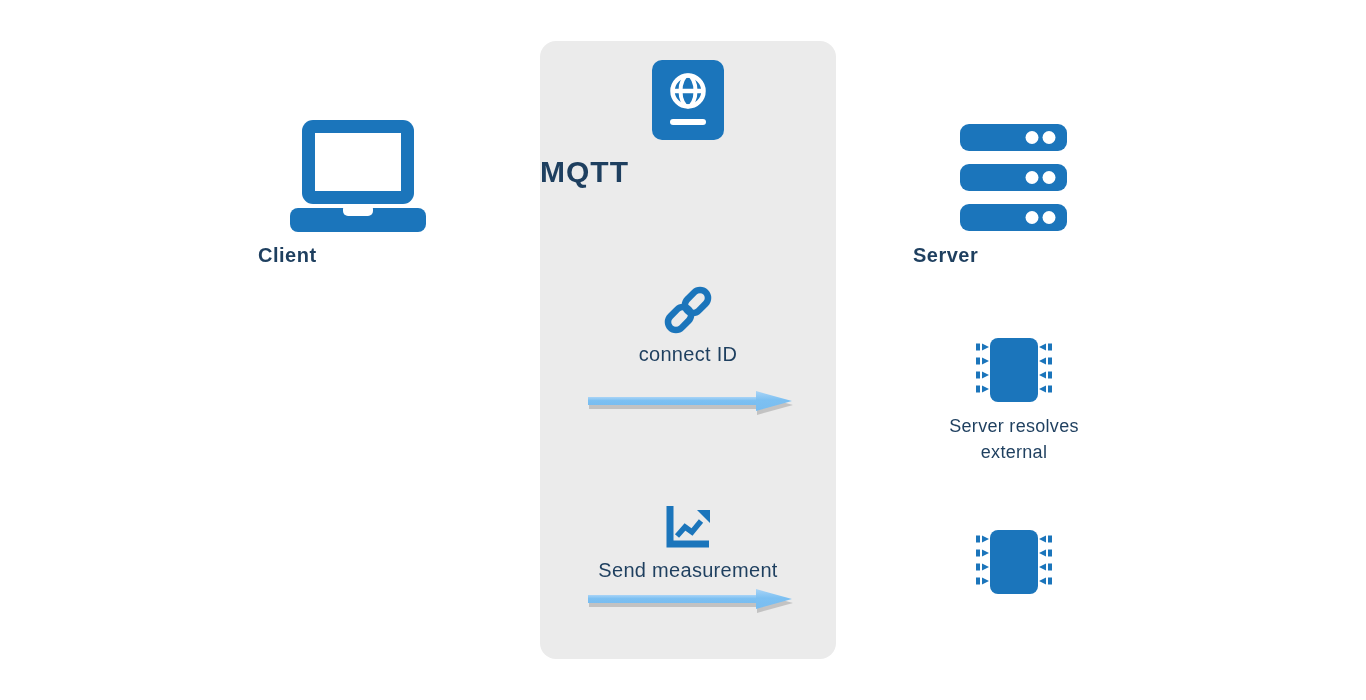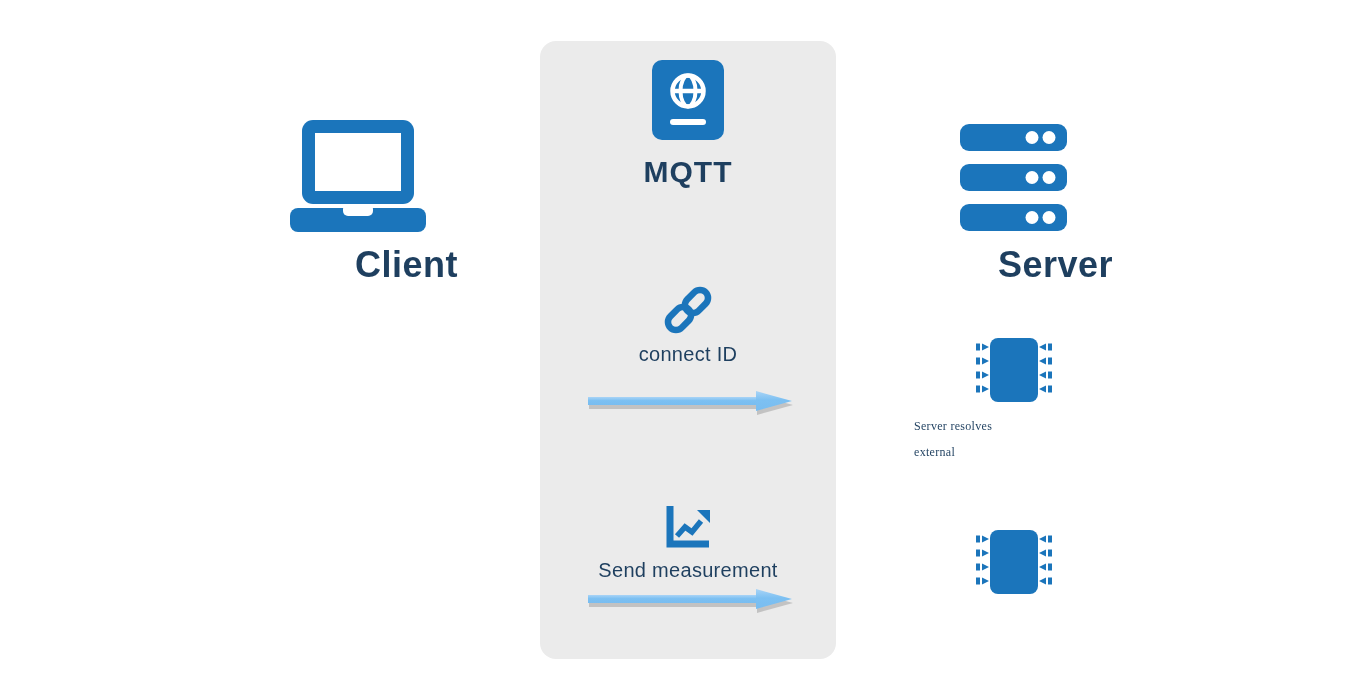--- a/index.html
+++ b/index.html
@@ -14,34 +14,34 @@
   html,body{margin:0;padding:0;}
   body{
     width:1366px;height:700px;
     background:var(--background);
     font-family:"Liberation Sans", sans-serif;
     overflow:hidden;
   }
   .canvas{position:relative;width:1366px;height:700px;}
   .abs{position:absolute;}
   .label-heading{
-    font-size:36px;font-weight:700;color:var(--text-navy);
-    text-align:right;letter-spacing:.5px;
+    font-size:20px;font-weight:700;color:var(--text-navy);
+    text-align:left;letter-spacing:.5px;
   }
   .label-mqtt{
     font-size:30px;font-weight:600;color:var(--text-navy);
-    text-align:center;letter-spacing:1px;
+    letter-spacing:1px;
   }
   .step-text{
     font-size:20px;font-weight:400;color:var(--text-navy);
     text-align:center;line-height:27px;letter-spacing:.3px;
   }
   .step-text-right{
-    font-size:12px;font-weight:400;color:var(--text-navy);
-    text-align:left;line-height:26px;letter-spacing:.3px;font-family:Liberation Serif, serif;
+    font-size:18px;font-weight:400;color:var(--text-navy);
+    text-align:center;line-height:26px;letter-spacing:.3px;
   }
   .panel{
     left:540px;top:41px;width:296px;height:618px;
     background:var(--panel-gray);border-radius:16px;
   }
   svg{display:block;}
 </style>
 </head>
 <body>
 

